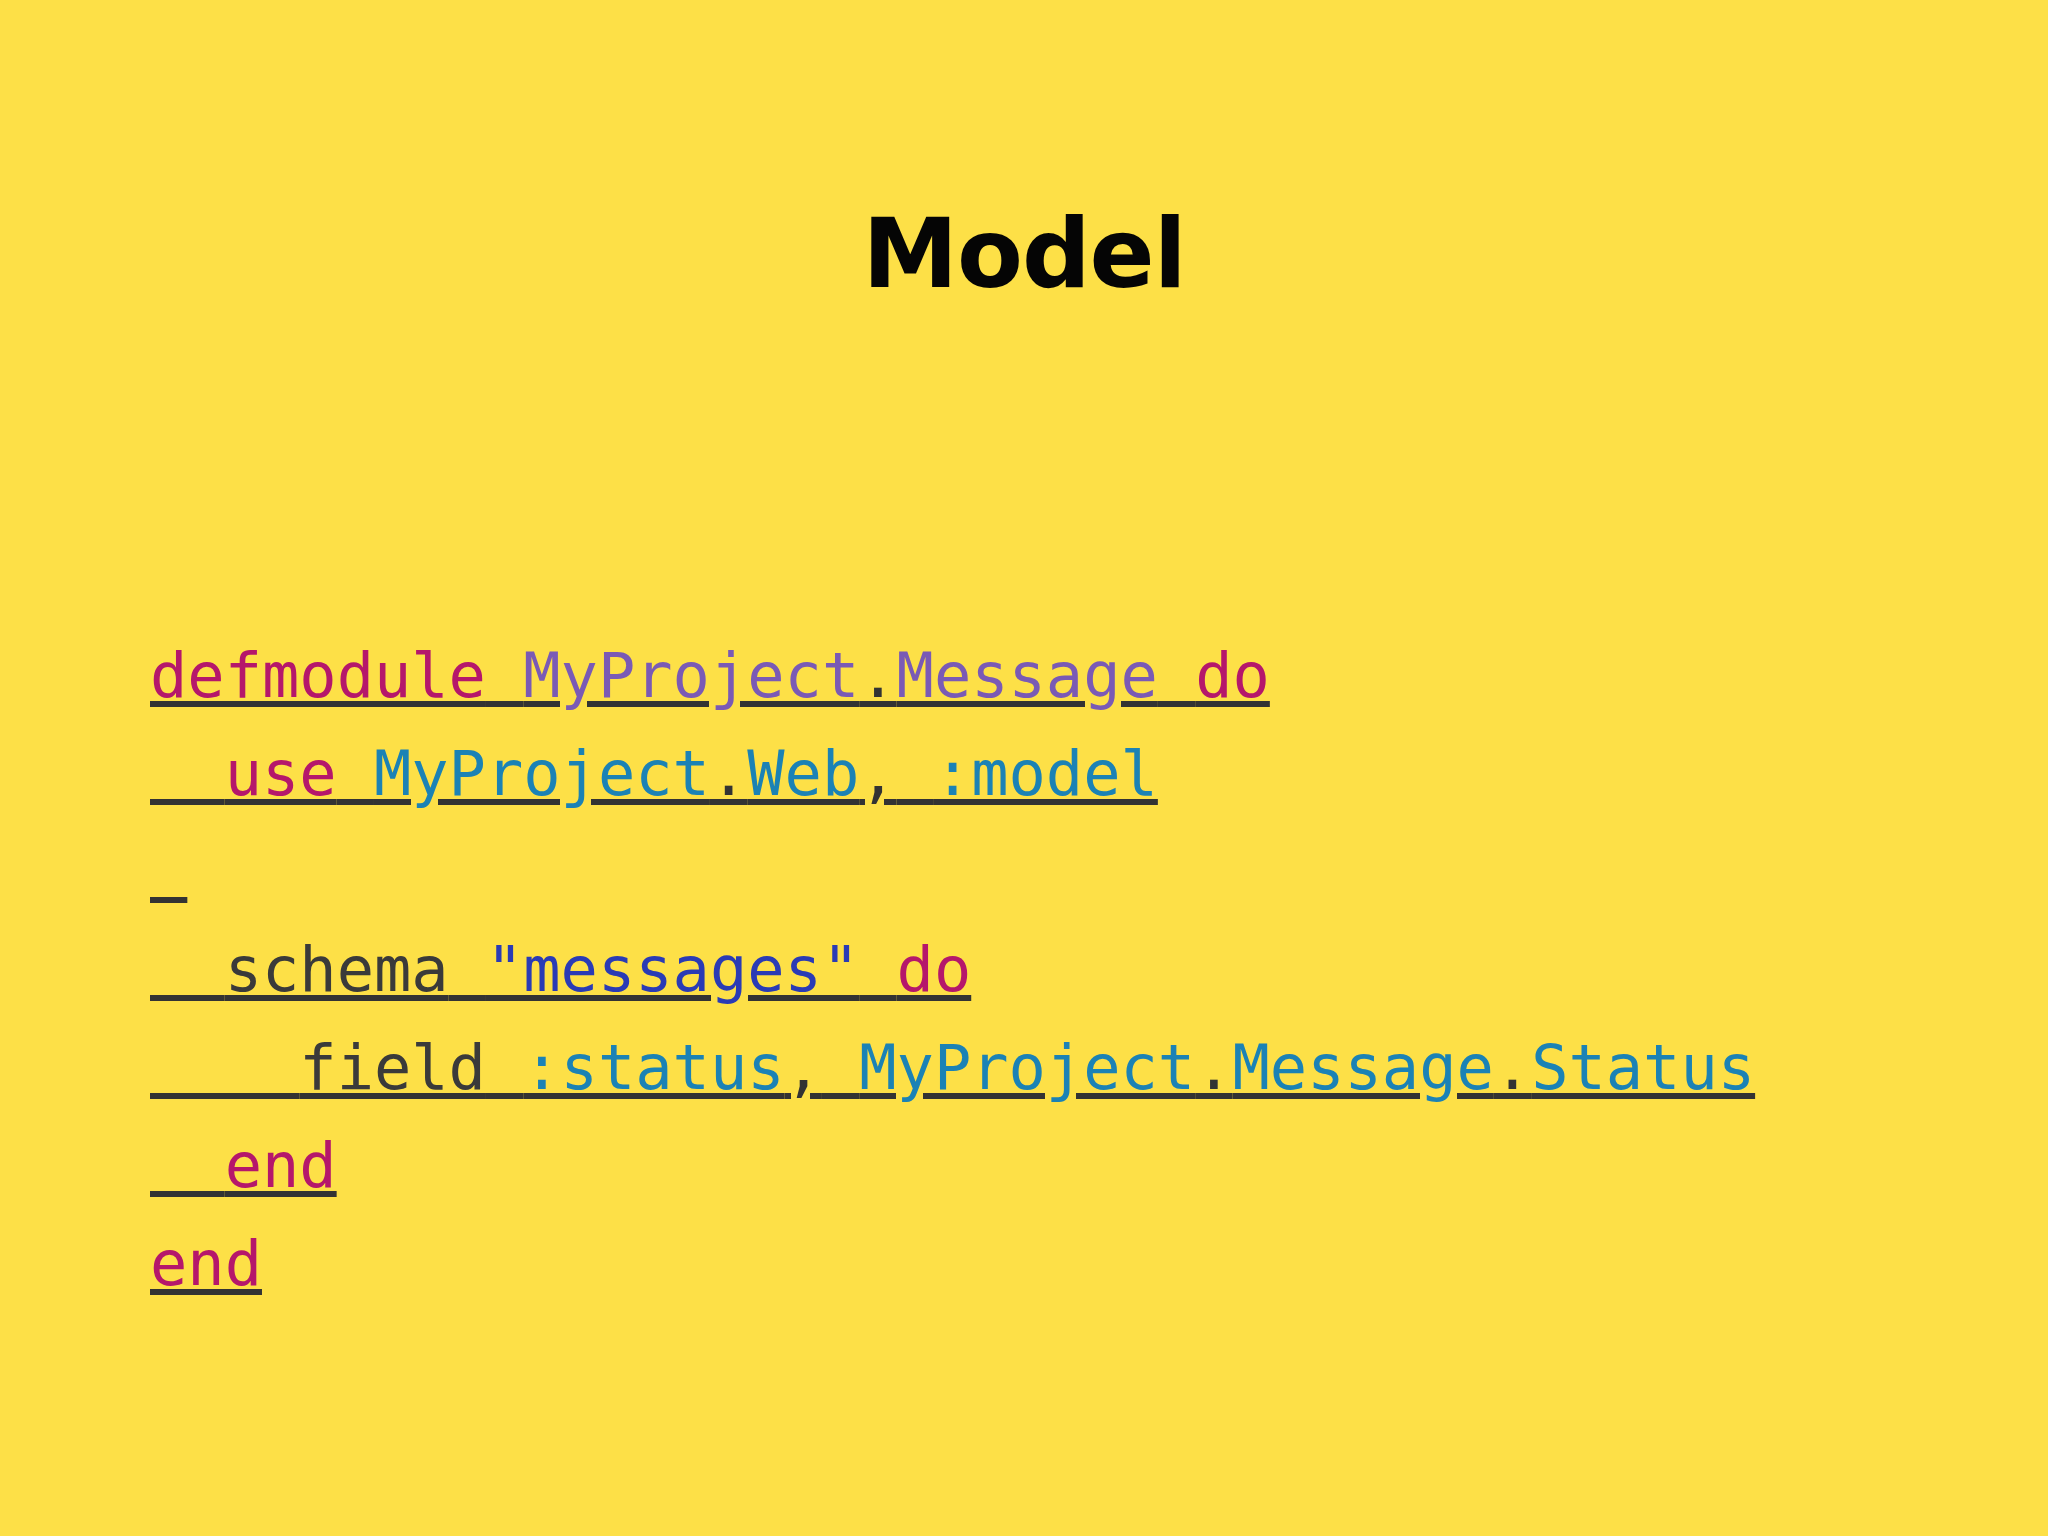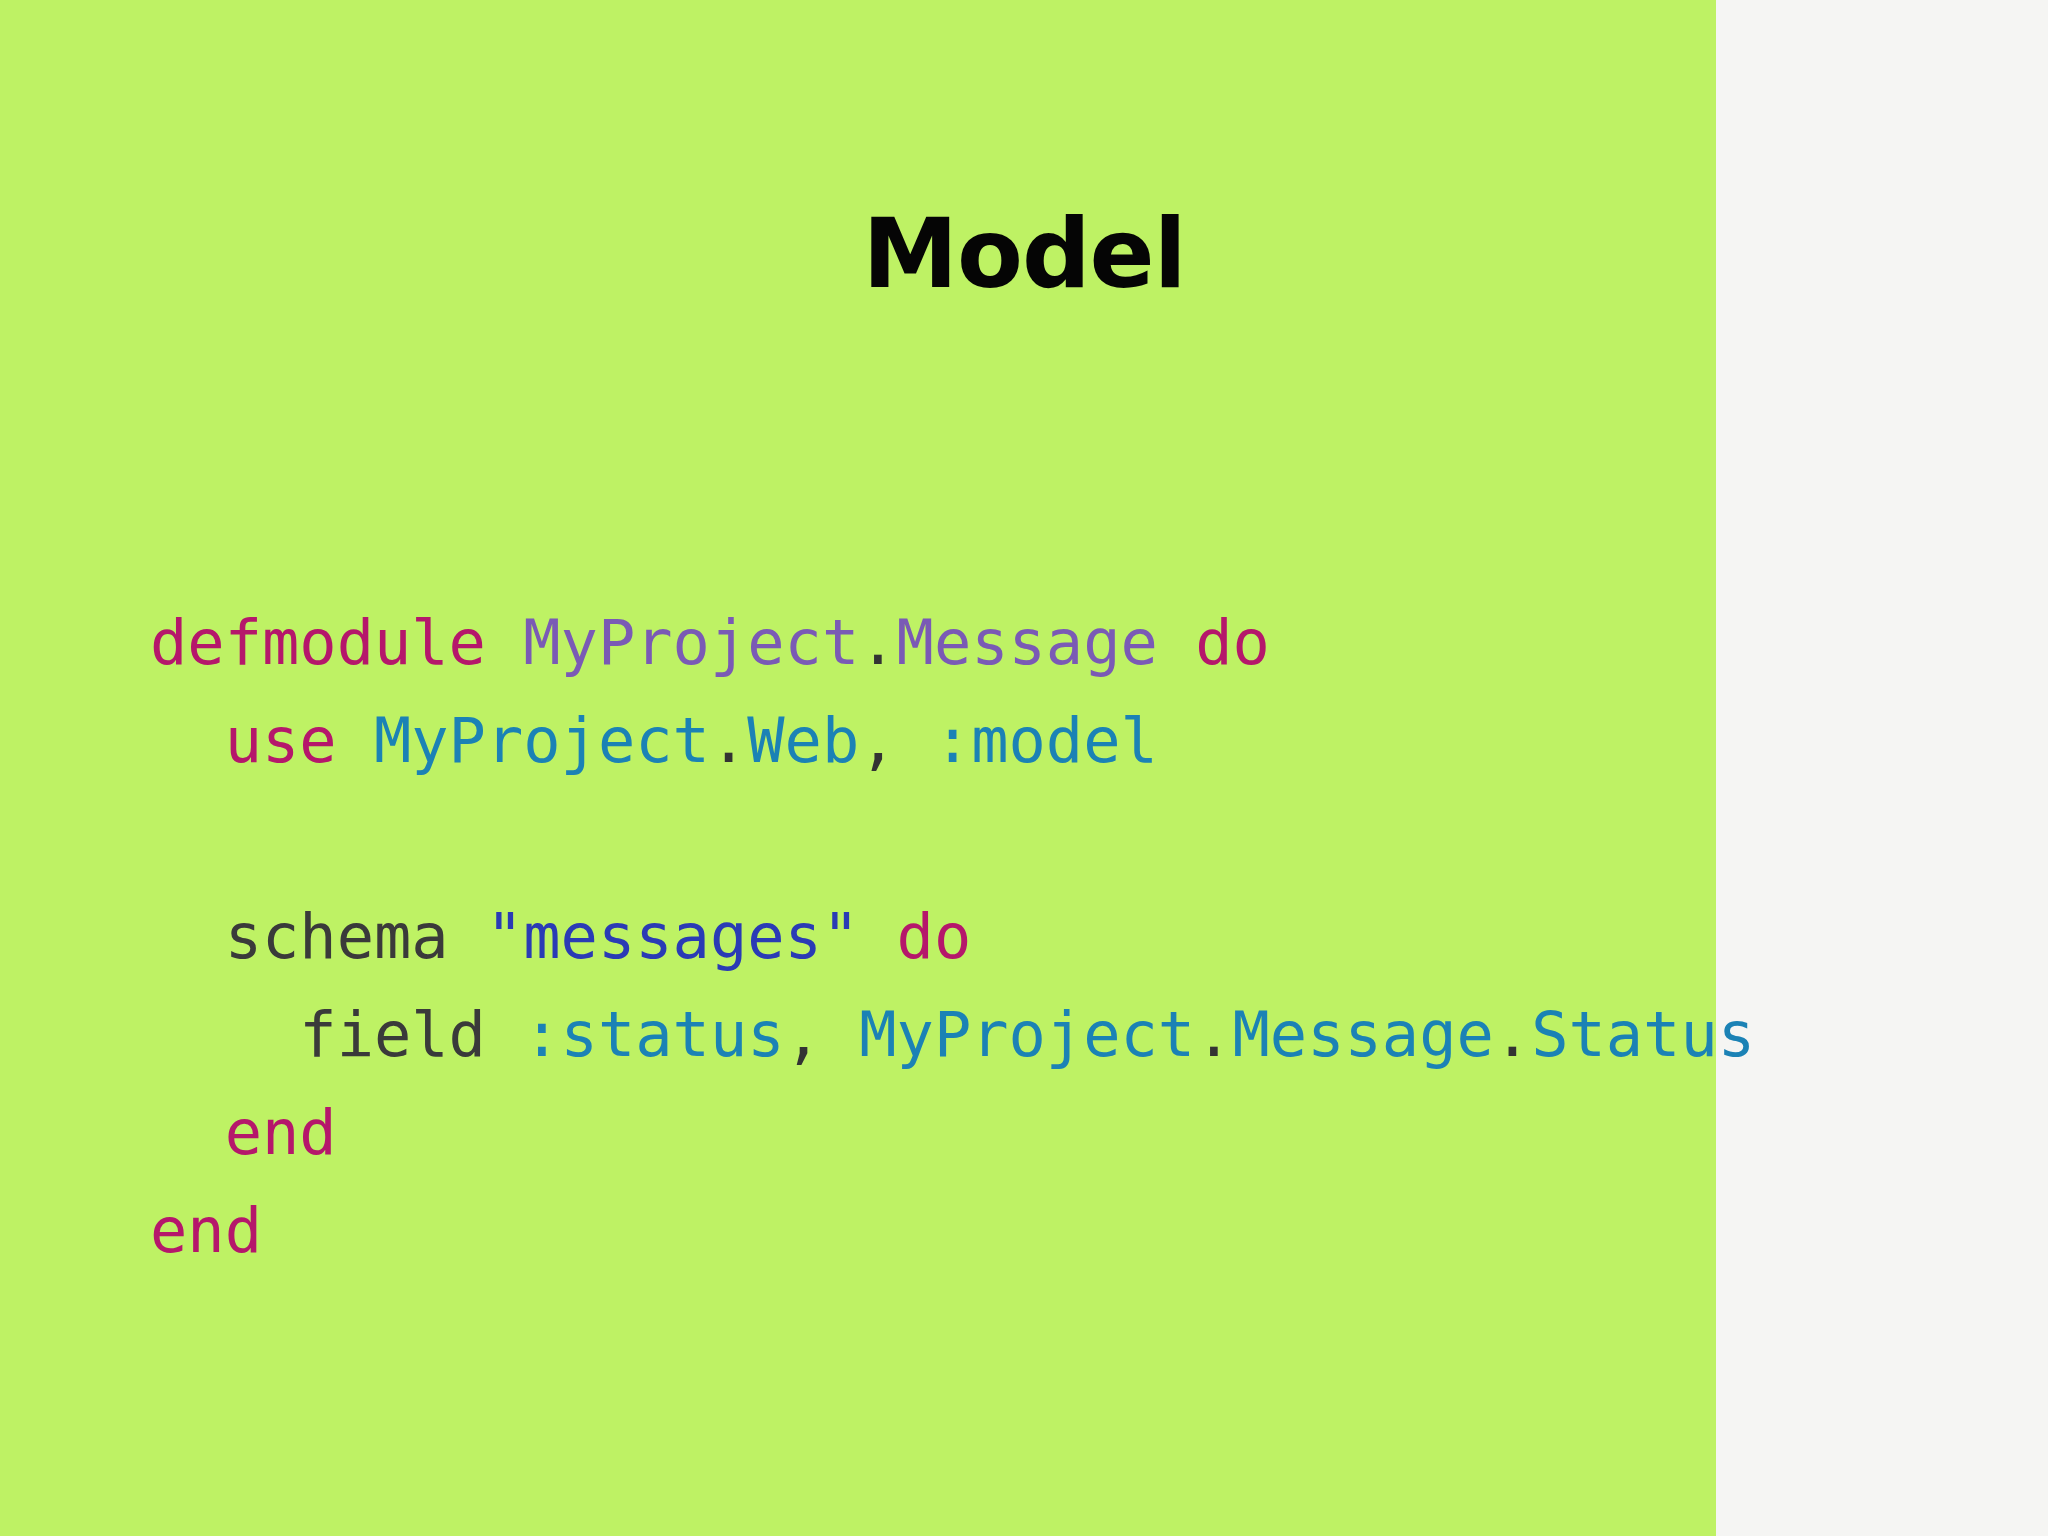--- a/index.html
+++ b/index.html
@@ -8,50 +8,51 @@
   }
   body {
     width: 2048px;
     height: 1536px;
     background: #f5f5f3;
     font-family: "Liberation Sans", sans-serif;
     overflow: hidden;
   }
   .slide {
     position: relative;
-    width: 1716px;
+    width: 2048px;
     height: 1536px;
-    background: #bef264;
+    background: #fde047;
     box-sizing: border-box;
   }
   .slide-title {
     position: absolute;
     top: 140px;
     left: 0;
     width: 2048px;
     text-align: center;
     font-family: "DejaVu Sans", sans-serif;
     font-weight: 700;
     font-size: 96px;
     line-height: 1.05;
     letter-spacing: -1px;
     color: #050505;
     white-space: pre;
   }
   .code-block {
     position: absolute;
-    top: 532px;
+    top: 565px;
     left: 150px;
     width: 1800px;
     font-family: "DejaVu Sans Mono", "Liberation Mono", monospace;
     font-size: 62px;
     line-height: 98px;
     white-space: pre;
     color: #333333;
     letter-spacing: 0px;
+    text-decoration: underline;
   }
   .code-line {
     white-space: pre;
     min-height: 98px;
   }
   .code-line.blank {
     min-height: 98px;
   }
   .tok { white-space: pre; }
   .tok-keyword   { color: #b5176b; }

